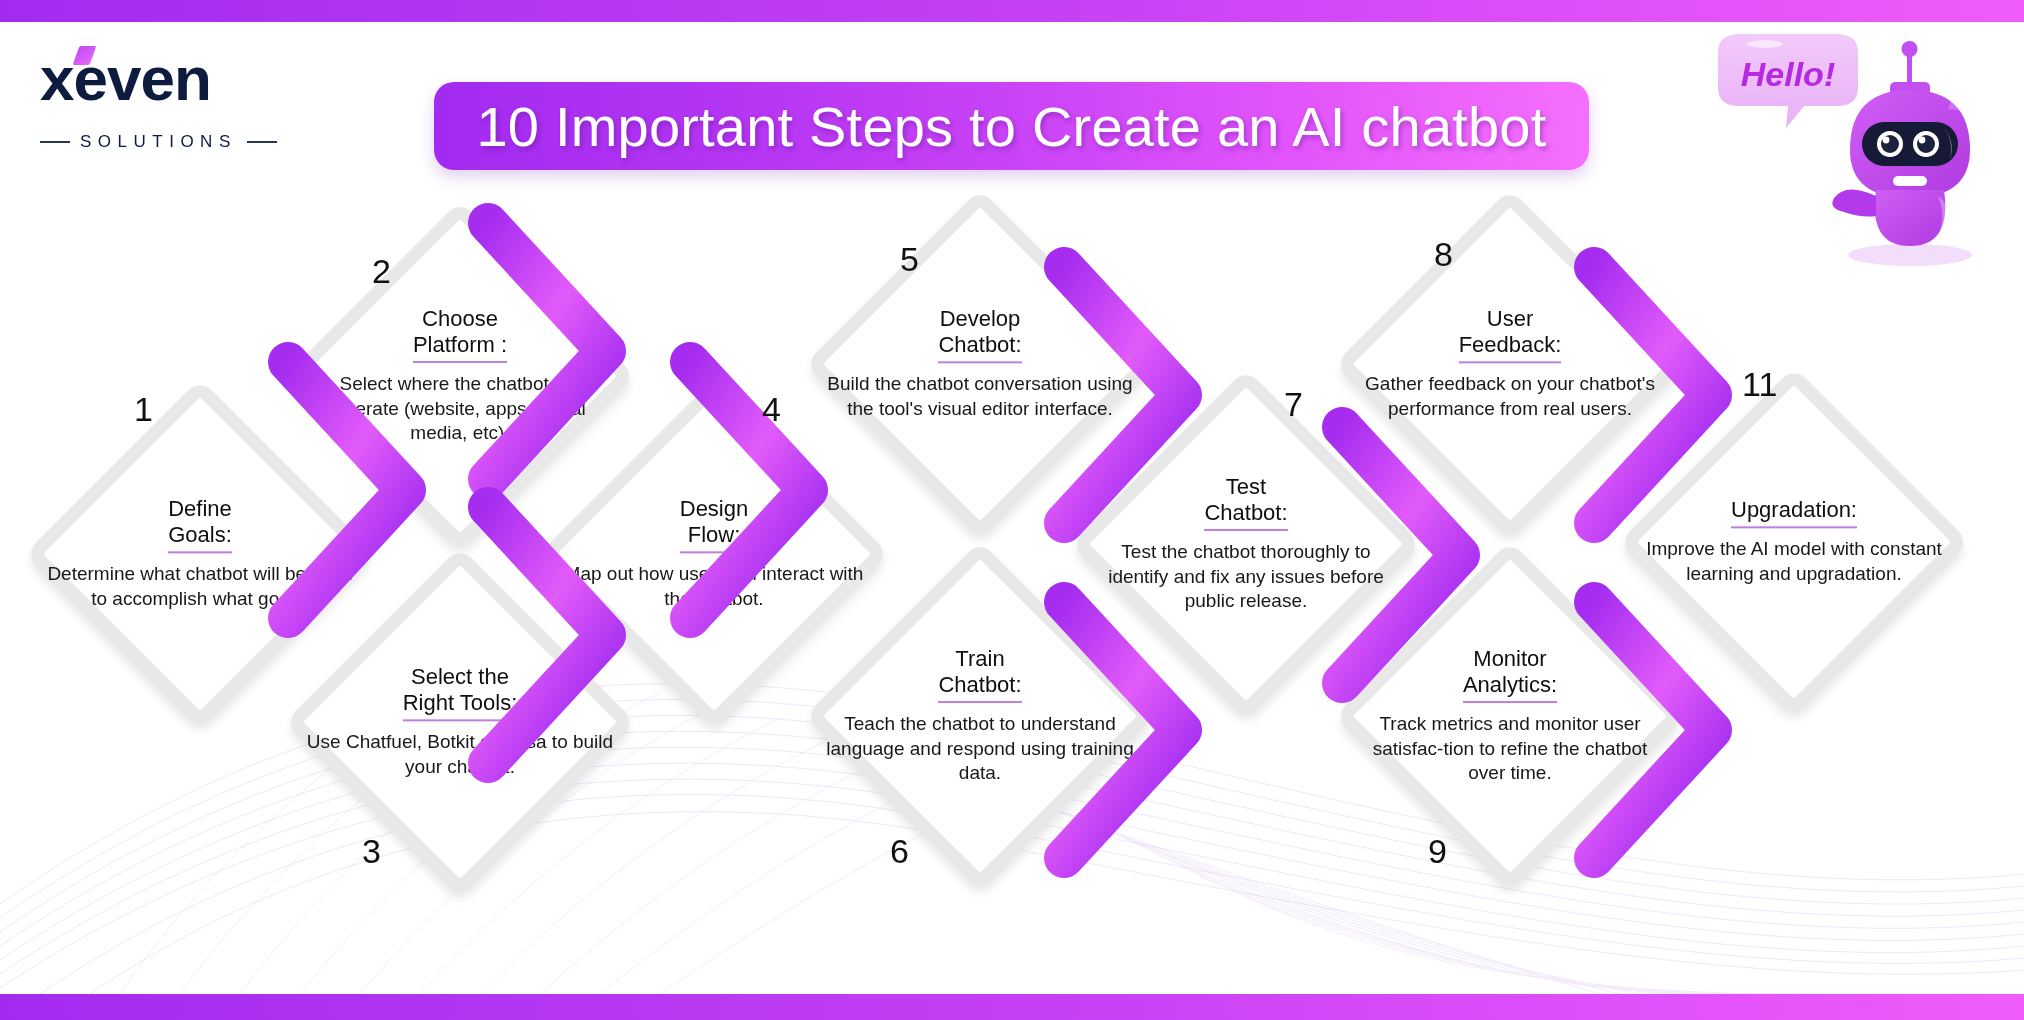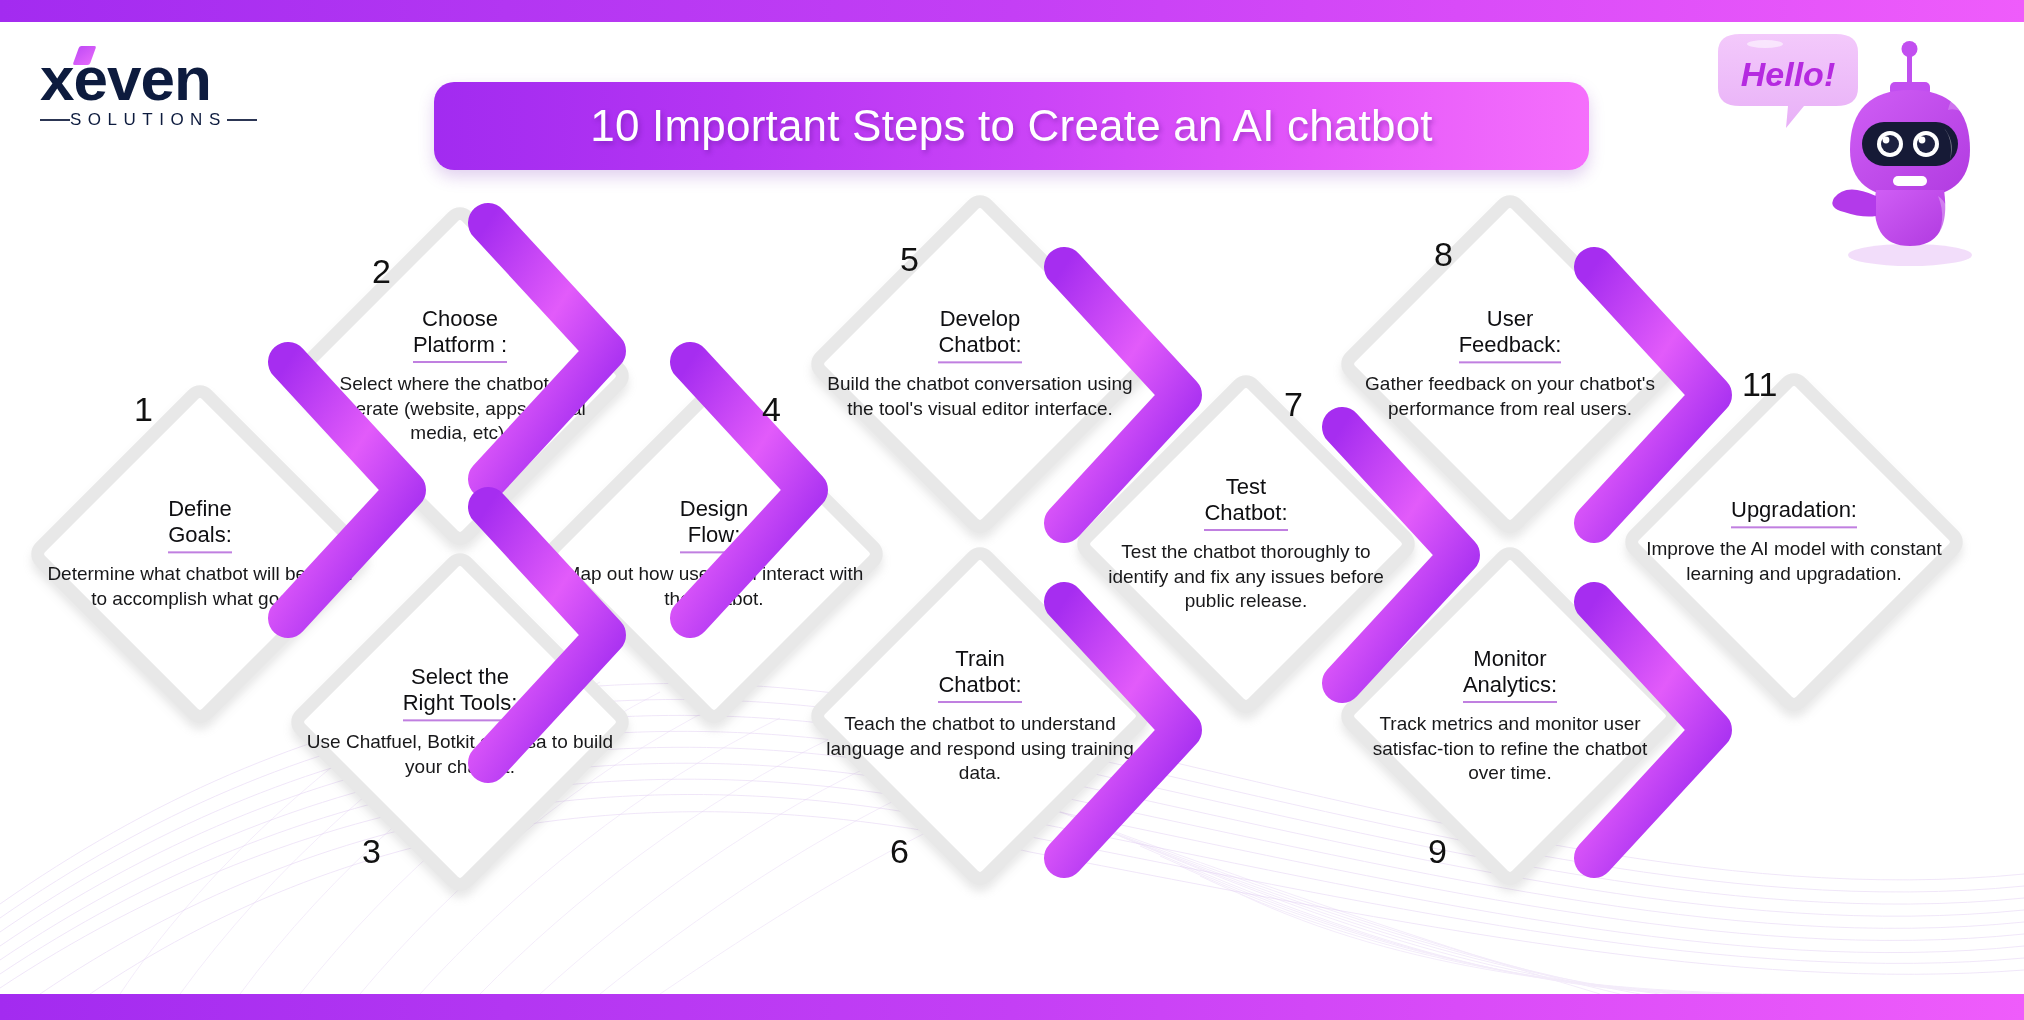--- a/index.html
+++ b/index.html
@@ -19,35 +19,35 @@
 
   
   .mesh{position:absolute;left:0;bottom:26px;width:2024px;height:420px;z-index:1;opacity:.55;pointer-events:none;}
 
   
   .logo{position:absolute;left:40px;top:48px;z-index:30;}
   .logo-word{font-size:62px;font-weight:700;letter-spacing:-1px;color:#0d1b3e;line-height:1;position:relative;font-family:"Liberation Sans",sans-serif;}
   .logo-tick{position:absolute;left:36px;top:-2px;width:17px;height:19px;
     background:linear-gradient(135deg,#c14cf5,#e569fb);
     transform:skewX(-20deg);border-radius:2px;}
-  .logo-sub{display:flex;align-items:center;gap:0;margin-top:0;}
+  .logo-sub{display:flex;align-items:center;gap:10px;margin-top:22px;}
   .logo-sub .dash{height:2px;width:30px;background:#2c3654;}
   .logo-sub .txt{font-size:17px;letter-spacing:6.5px;color:#0d1b3e;font-weight:500;}
 
   
   .title-pill{
     position:absolute;left:434px;top:82px;width:1155px;height:88px;
     border-radius:20px;
     background:linear-gradient(90deg,#a22bf0 0%,#b535f3 26%,#cb44f7 52%,#e356fa 76%,#f56ffc 100%);
     display:flex;align-items:center;justify-content:center;
     box-shadow:0 7px 16px rgba(120,40,180,.22);
     z-index:30;
   }
   .title-pill h1{
-    margin:0;color:#fff;font-size:44px;font-weight:400;letter-spacing:.2px;
+    margin:0;color:#fff;font-size:56px;font-weight:400;letter-spacing:.2px;
     text-shadow:2px 3px 5px rgba(90,20,140,.40);
     font-family:"Liberation Sans",sans-serif;white-space:nowrap;
   }
 
   
   .robot{position:absolute;right:14px;top:30px;width:300px;height:240px;z-index:30;}
 
   
   .diamond{
     position:absolute;z-index:20;

